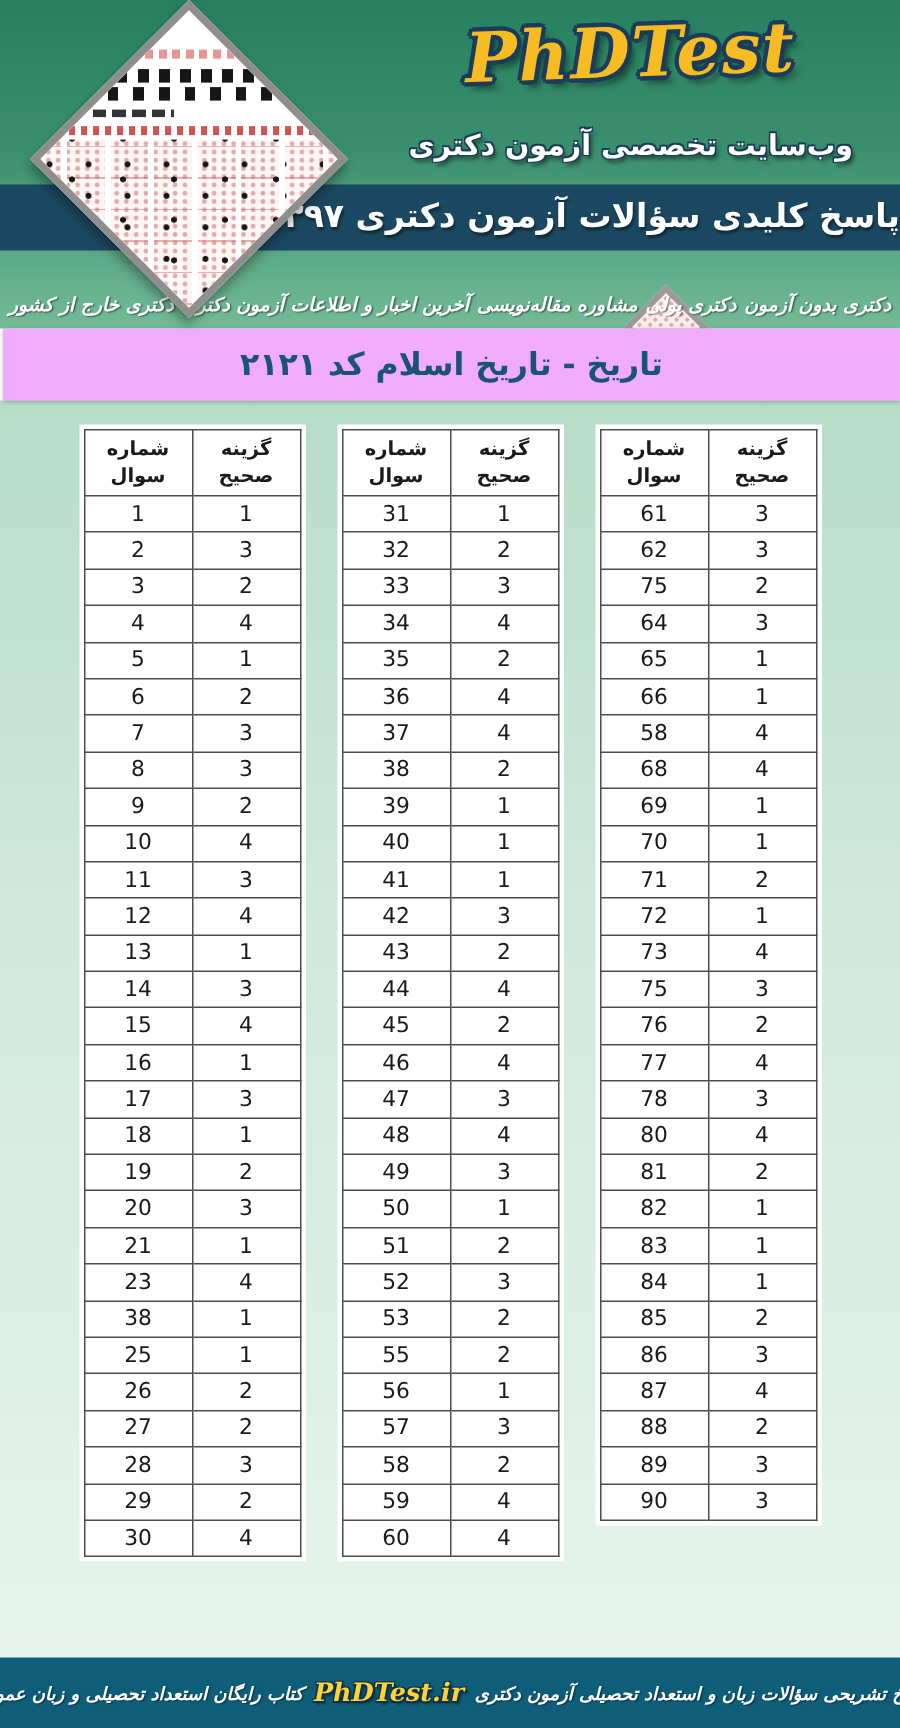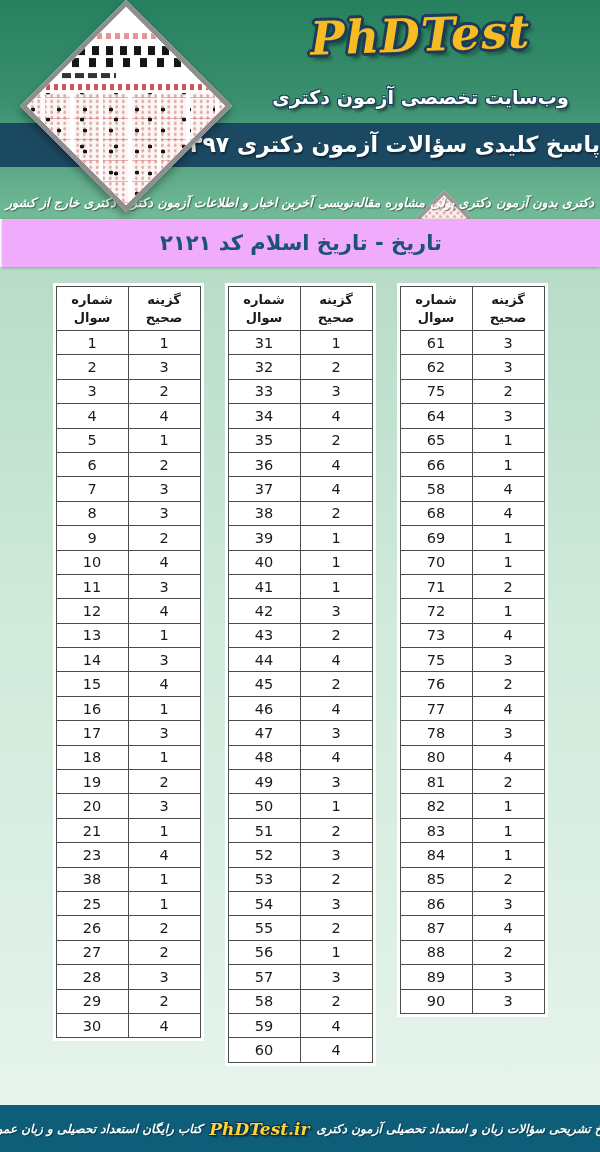--- a/index.html
+++ b/index.html
@@ -414,24 +414,20 @@
             </tr>
             <tr>
               <td>52</td>
               <td>3</td>
             </tr>
             <tr>
               <td>53</td>
               <td>2</td>
             </tr>
             <tr>
-              <td>54</td>
-              <td>3</td>
-            </tr>
-            <tr>
               <td>55</td>
               <td>2</td>
             </tr>
             <tr>
               <td>56</td>
               <td>1</td>
             </tr>
             <tr>
               <td>57</td>
               <td>3</td>

